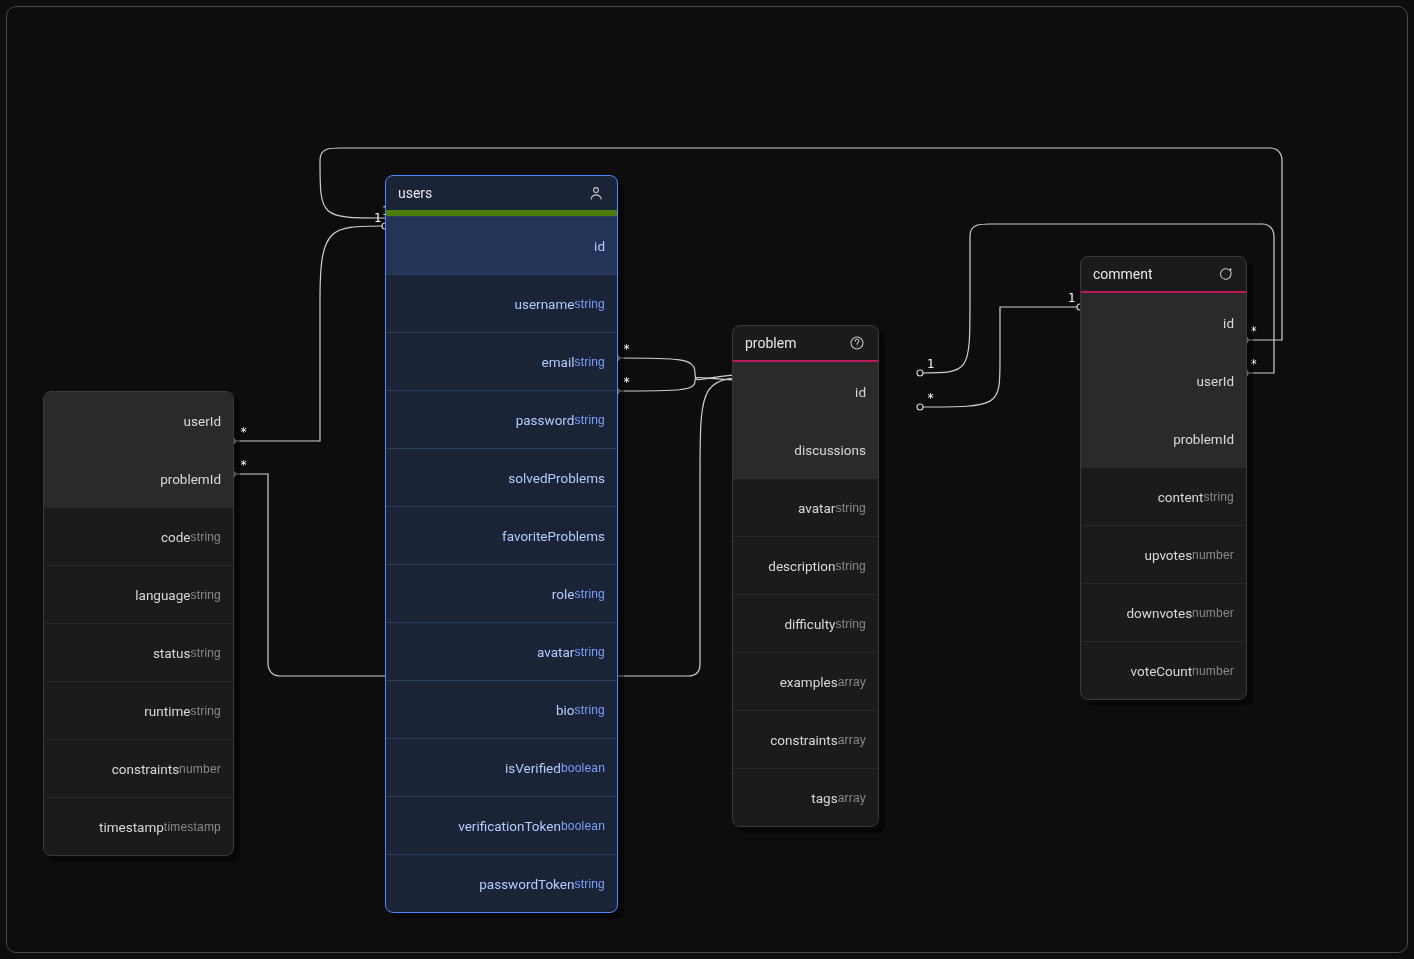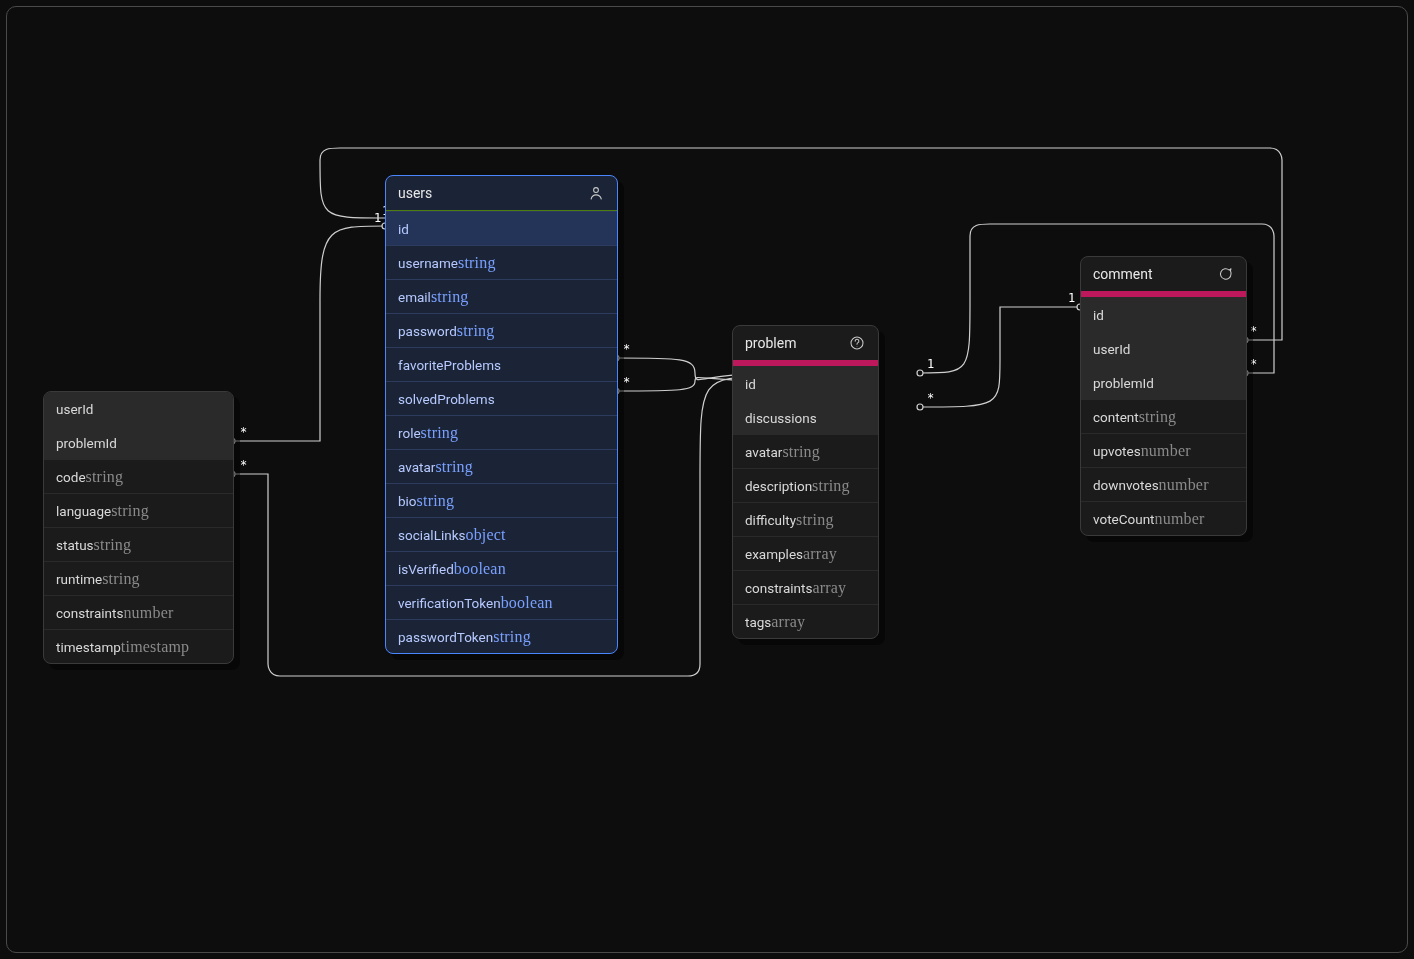--- a/index.html
+++ b/index.html
@@ -1,27 +1,27 @@
 <!DOCTYPE html>
 <html><head>
 <meta charset="utf-8">
 <style>
   html,body{margin:0;padding:0;width:1414px;height:959px;background:#0d0d0d;font-family:-apple-system,BlinkMacSystemFont,"Segoe UI",Roboto,Helvetica,Arial,sans-serif;overflow:hidden}
   .frame{position:absolute;inset:6px;border:1px solid #4a4a4a;border-radius:10px}
   .canvas{position:absolute;inset:0}
   .entity{position:absolute;border-radius:8px;overflow:hidden;background:#1b1b1b;border:1px solid #3a3a3a;box-shadow:6px 6px 0 rgba(0,0,0,.45)}
   .entity.users{border:1.5px solid #4a86ff;background:#1a2436}
-  .ehead{display:flex;align-items:center;justify-content:space-between;height:34px;padding:0 12px;border-bottom:6px solid #be185d;color:#e8e8e8;font-size:14px}
-  .entity.users .ehead{border-bottom:1px solid #4d7c0f}
-  .erow{display:flex;align-items:center;justify-content:flex-start;height:33px;padding:0 12px;border-top:1px solid #2a2a2a;color:#d9d9d9;font-size:13.5px}
+  .ehead{display:flex;align-items:center;justify-content:space-between;height:34px;padding:0 12px;border-bottom:2px solid #be185d;color:#e8e8e8;font-size:14px}
+  .entity.users .ehead{border-bottom:6px solid #4d7c0f}
+  .erow{display:flex;align-items:center;justify-content:flex-end;height:33px;padding:12px 12px;border-top:1px solid #2a2a2a;color:#d9d9d9;font-size:13.5px}
   .entity.users .erow{border-top:1px solid #2d3c5e;color:#b7c9ff}
   .erow:first-of-type{border-top:none}
   .erow.hi{background:#2a2a2a}
   .entity.users .erow.hi{background:#243458}
-  .etype{font-family:Liberation Serif, serif;font-size:16px;color:#8a8a8a;letter-spacing:.2px}
+  .etype{font-family:Liberation Sans, sans-serif;font-size:12px;color:#8a8a8a;letter-spacing:.2px}
   .entity.users .etype{color:#7aa0ff}
   .icon{width:18px;height:18px;display:inline-flex;align-items:center;justify-content:center}
   .icon svg{width:18px;height:18px;stroke:#c9c9c9;stroke-width:1.4;fill:none;stroke-linecap:round;stroke-linejoin:round}
   svg.wires{position:absolute;inset:0;width:100%;height:100%}
   .w{stroke:#cfcfcf;stroke-width:1.2;fill:none}
   .dot{fill:#0d0d0d;stroke:#cfcfcf;stroke-width:1.2}
   .lbl{fill:#fff;font-size:12px;font-family:ui-monospace,Menlo,Consolas,monospace}
 </style>
 </head>
 <body>
@@ -128,42 +128,38 @@
       </div>
   <div class="erow">
         <span>email</span>
         <span class="etype">string</span>
       </div>
   <div class="erow">
         <span>password</span>
         <span class="etype">string</span>
       </div>
   <div class="erow">
+        <span>solvedProblems</span>
+        <span class="etype"></span>
+      </div>
+  <div class="erow">
         <span>favoriteProblems</span>
         <span class="etype"></span>
       </div>
   <div class="erow">
-        <span>solvedProblems</span>
-        <span class="etype"></span>
-      </div>
-  <div class="erow">
         <span>role</span>
         <span class="etype">string</span>
       </div>
   <div class="erow">
         <span>avatar</span>
         <span class="etype">string</span>
       </div>
   <div class="erow">
         <span>bio</span>
         <span class="etype">string</span>
-      </div>
-  <div class="erow">
-        <span>socialLinks</span>
-        <span class="etype">object</span>
       </div>
   <div class="erow">
         <span>isVerified</span>
         <span class="etype">boolean</span>
       </div>
   <div class="erow">
         <span>verificationToken</span>
         <span class="etype">boolean</span>
       </div>
   <div class="erow">

